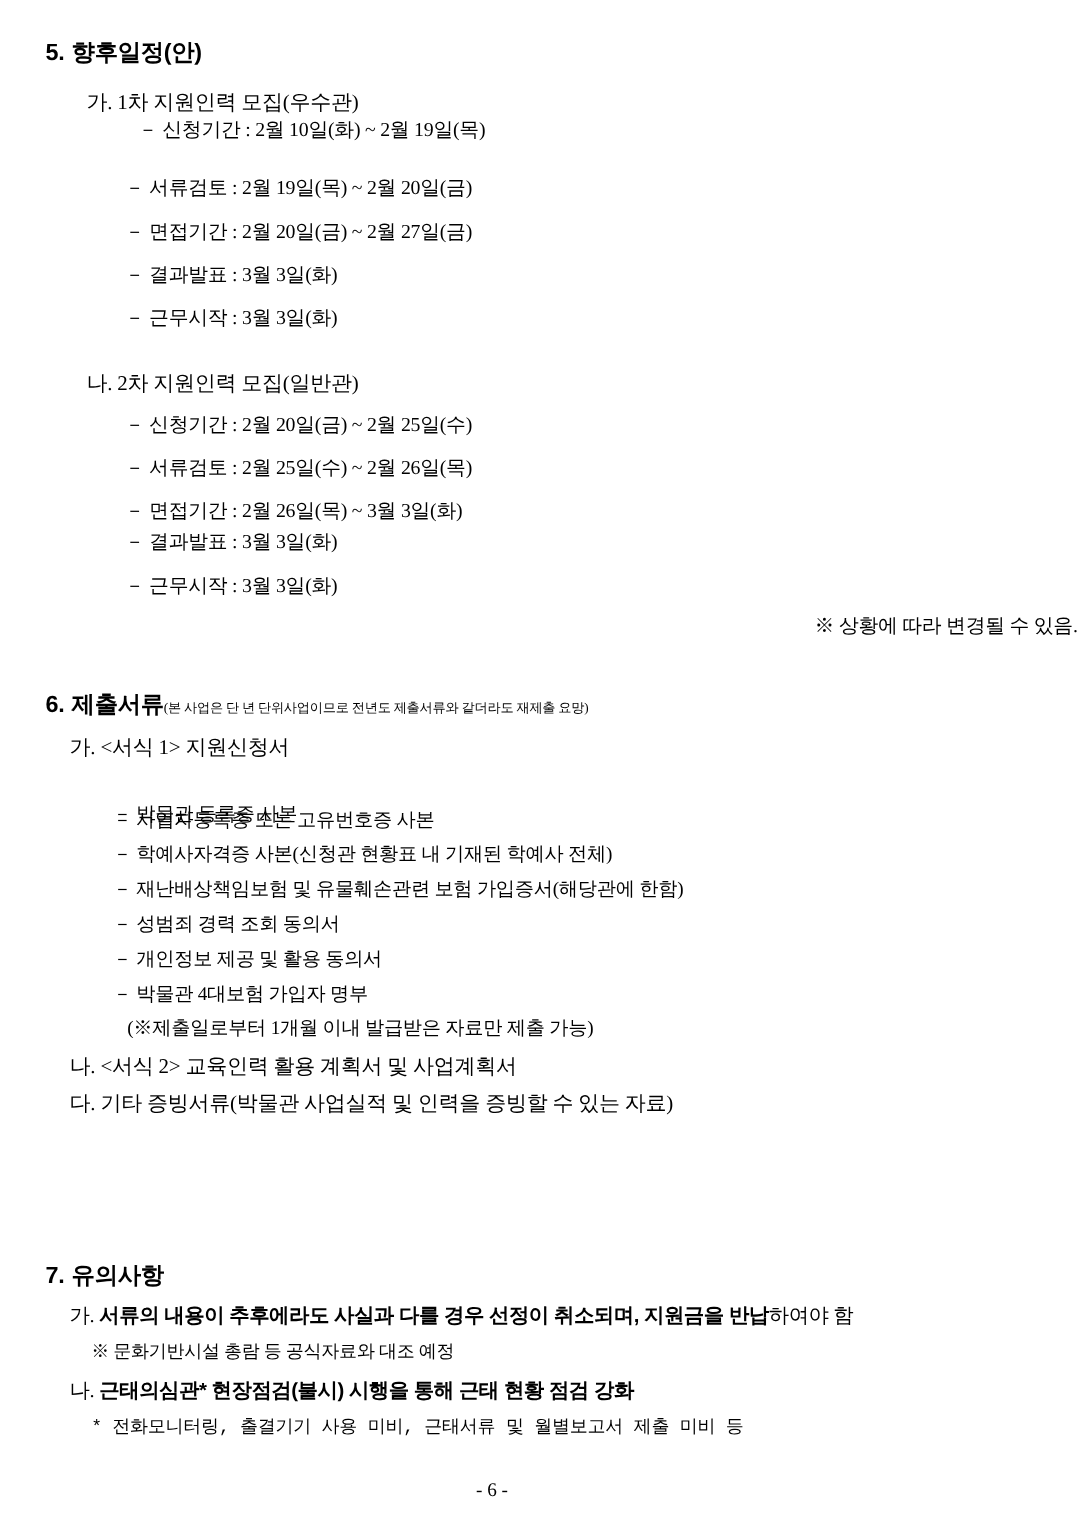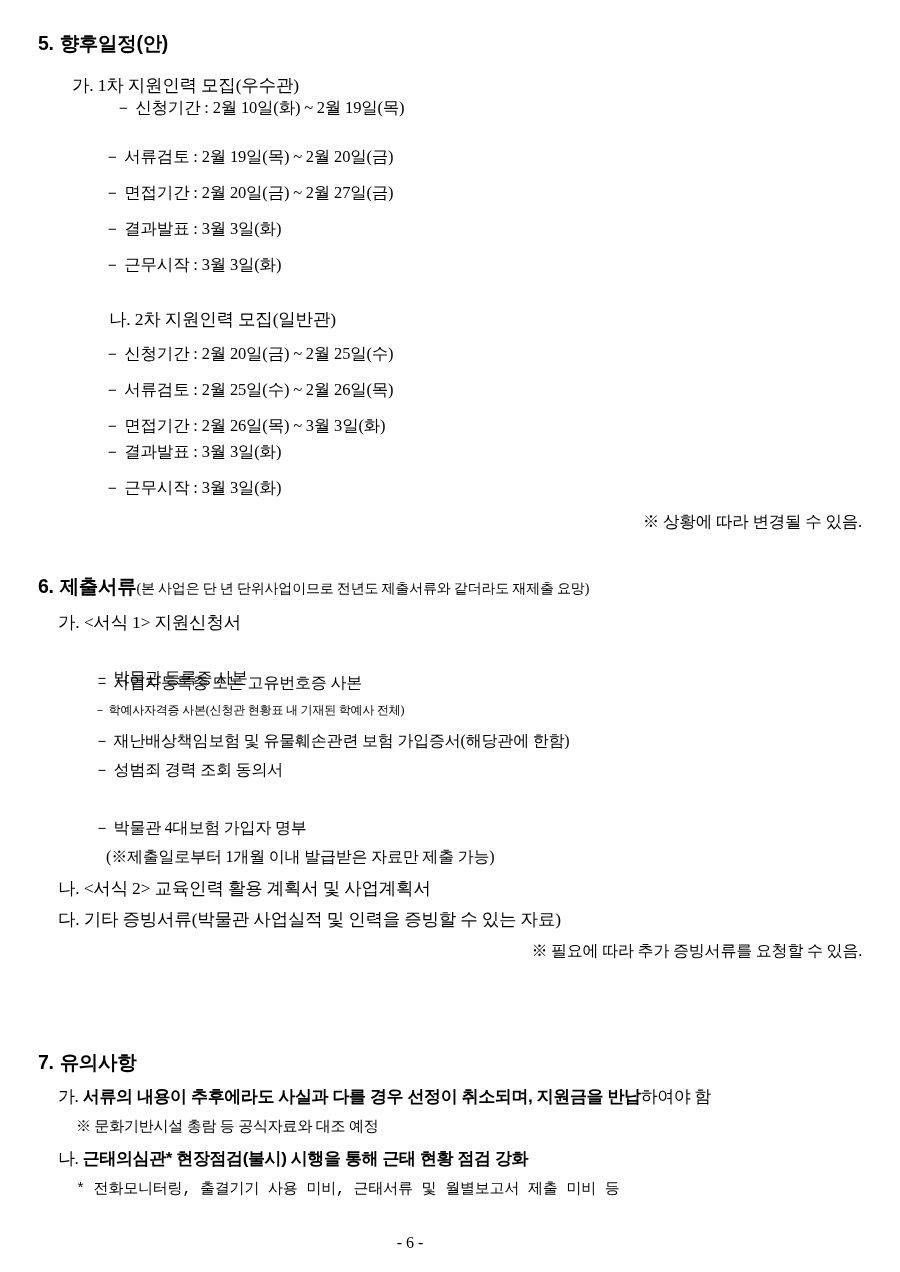--- a/index.html
+++ b/index.html
@@ -27,21 +27,21 @@
     font-weight: bold;
     font-size: 19.5px;
     letter-spacing: -0.3px;
   }
   .sec-title .num {
     margin-right: 6px;
   }
   .sec-title .sub {
     font-family: "Liberation Serif", "DejaVu Serif", serif;
     font-weight: normal;
-    font-size: 14px;
+    font-size: 11px;
     letter-spacing: -0.2px;
   }
   .lvl-a {
     font-size: 17.5px;
     letter-spacing: -0.2px;
   }
   .lvl-dash {
     font-size: 16.5px;
     letter-spacing: -0.2px;
   }
@@ -82,47 +82,47 @@
   <div class="abs sec-title" style="left:38px; top:30px;"><span class="num">5.</span><span>향후일정(안)</span></div>
 
   <div class="abs lvl-a" style="left:72px; top:73px;"><span>가.</span> <span>1차 지원인력 모집(우수관)</span></div>
 
   <div class="abs lvl-dash" style="left:104px; top:97px;margin-left:11px;">－ 신청기간 : 2월 10일(화) ~ 2월 19일(목)</div>
   <div class="abs lvl-dash" style="left:104px; top:146px;">－ 서류검토 : 2월 19일(목) ~ 2월 20일(금)</div>
   <div class="abs lvl-dash" style="left:104px; top:182px;">－ 면접기간 : 2월 20일(금) ~ 2월 27일(금)</div>
   <div class="abs lvl-dash" style="left:104px; top:218px;">－ 결과발표 : 3월 3일(화)</div>
   <div class="abs lvl-dash" style="left:104px; top:254px;">－ 근무시작 : 3월 3일(화)</div>
 
-  <div class="abs lvl-a" style="left:72px; top:307px;margin-left:37px;"><span>나.</span> <span>2차 지원인력 모집(일반관)</span></div>
+  <div class="abs lvl-a" style="left:72px; top:307px;"><span>나.</span> <span>2차 지원인력 모집(일반관)</span></div>
 
   <div class="abs lvl-dash" style="left:104px; top:343px;">－ 신청기간 : 2월 20일(금) ~ 2월 25일(수)</div>
   <div class="abs lvl-dash" style="left:104px; top:379px;">－ 서류검토 : 2월 25일(수) ~ 2월 26일(목)</div>
   <div class="abs lvl-dash" style="left:104px; top:415px;">－ 면접기간 : 2월 26일(목) ~ 3월 3일(화)</div>
   <div class="abs lvl-dash" style="left:104px; top:441px;">－ 결과발표 : 3월 3일(화)</div>
   <div class="abs lvl-dash" style="left:104px; top:477px;">－ 근무시작 : 3월 3일(화)</div>
 
-  <div class="abs note-right" style="left:0; top:511px; width:862px;">※ 상황에 따라 변경될 수 있음.</div>
+  <div class="abs note-right" style="left:0; top:511px; width:862px;padding-left:36px;">※ 상황에 따라 변경될 수 있음.</div>
 
   <div class="abs sec-title" style="left:38px; top:573px;"><span class="num">6.</span><span>제출서류</span><span class="sub">(본 사업은 단 년 단위사업이므로 전년도 제출서류와 같더라도 재제출 요망)</span></div>
 
   <div class="abs lvl-a" style="left:58px; top:610px;"><span>가.</span> <span>&lt;서식 1&gt; 지원신청서</span></div>
 
   <div class="abs lvl-dash" style="left:94px; top:668px; font-size:16px;">－ 박물관 등록증 사본</div>
   <div class="abs lvl-dash" style="left:94px; top:673px; font-size:16px;">－ 사업자등록증 또는 고유번호증 사본</div>
-  <div class="abs lvl-dash" style="left:94px; top:702px; font-size:12px;text-align:right;">－ 학예사자격증 사본(신청관 현황표 내 기재된 학예사 전체)</div>
+  <div class="abs lvl-dash" style="left:94px; top:702px; font-size:16px;text-align:right;">－ 학예사자격증 사본(신청관 현황표 내 기재된 학예사 전체)</div>
   <div class="abs lvl-dash" style="left:94px; top:731px; font-size:16px;">－ 재난배상책임보험 및 유물훼손관련 보험 가입증서(해당관에 한함)</div>
   <div class="abs lvl-dash" style="left:94px; top:760px; font-size:16px;">－ 성범죄 경력 조회 동의서</div>
+  <div class="abs lvl-dash" style="left:94px; top:789px; font-size:16px;">－ 개인정보 제공 및 활용 동의서</div>
   <div class="abs lvl-dash" style="left:94px; top:818px; font-size:16px;">－ 박물관 4대보험 가입자 명부</div>
   <div class="abs lvl-dash" style="left:106px; top:847px; font-size:16px;">(※제출일로부터 1개월 이내 발급받은 자료만 제출 가능)</div>
 
   <div class="abs lvl-a" style="left:58px; top:876px;"><span>나.</span> <span>&lt;서식 2&gt; 교육인력 활용 계획서 및 사업계획서</span></div>
 
   <div class="abs lvl-a" style="left:58px; top:907px;"><span>다.</span> <span>기타 증빙서류(박물관 사업실적 및 인력을 증빙할 수 있는 자료)</span></div>
 
-  <div class="abs note-right" style="left:0; top:941px; width:862px; font-size:16px;">※ 필요에 따라 추가 증빙서류를 요청할 수 있음.</div>
 
   <div class="abs sec-title" style="left:38px; top:1049px;"><span class="num">7.</span><span>유의사항</span></div>
 
   <div class="abs bold-line" style="left:58px; top:1085px;"><span class="reg">가.</span> <span>서류의 내용이 추후에라도 사실과 다를 경우 선정이 취소되며, 지원금을 반납</span><span class="reg">하여야 함</span></div>
 
   <div class="abs small-note" style="left:76px; top:1117px;">※ 문화기반시설 총람 등 공식자료와 대조 예정</div>
 
   <div class="abs bold-line" style="left:58px; top:1147px;"><span class="reg">나.</span> <span>근태의심관* 현장점검(불시) 시행을 통해 근태 현황 점검 강화</span></div>
 
   <div class="abs small-note" style="left:76px; top:1179px;font-family:Liberation Mono, monospace;">* 전화모니터링, 출결기기 사용 미비, 근태서류 및 월별보고서 제출 미비 등</div>

